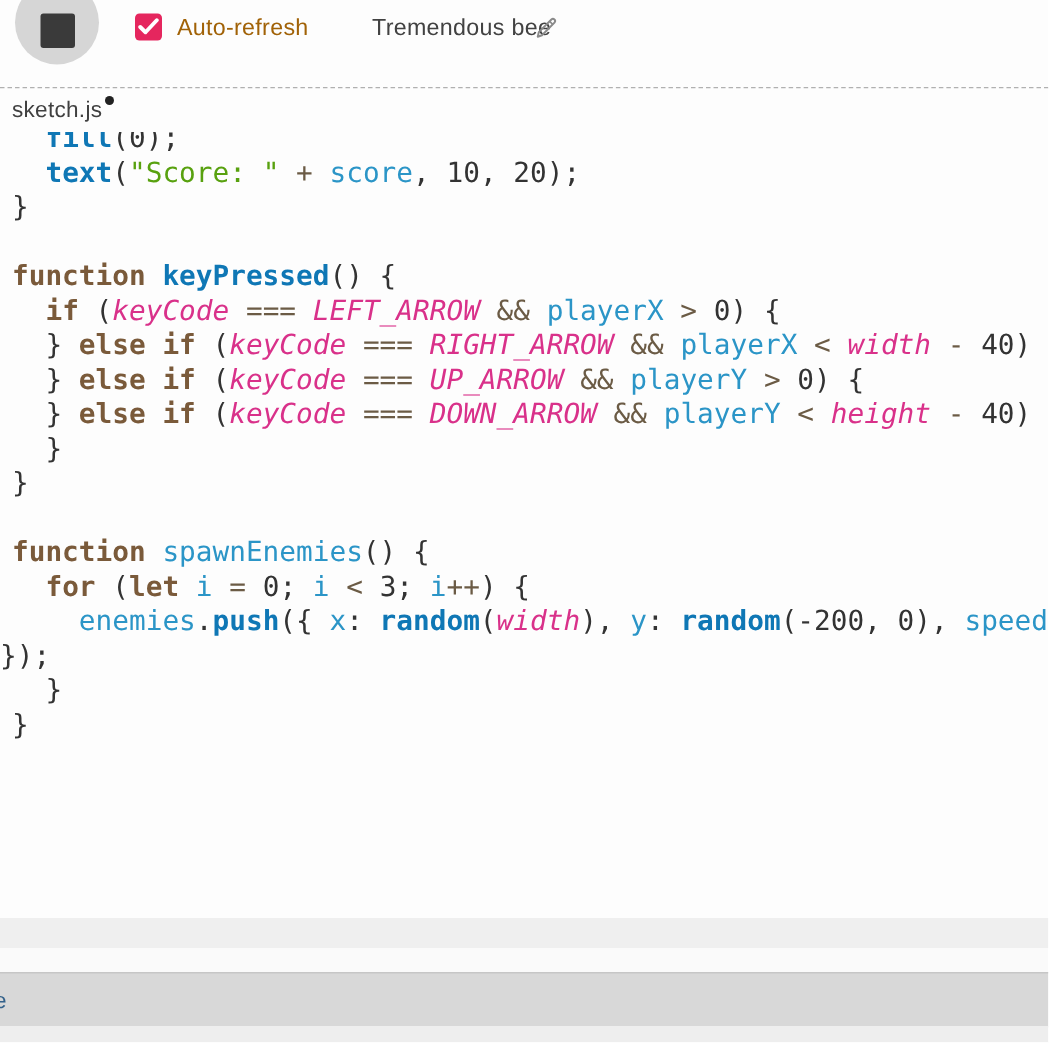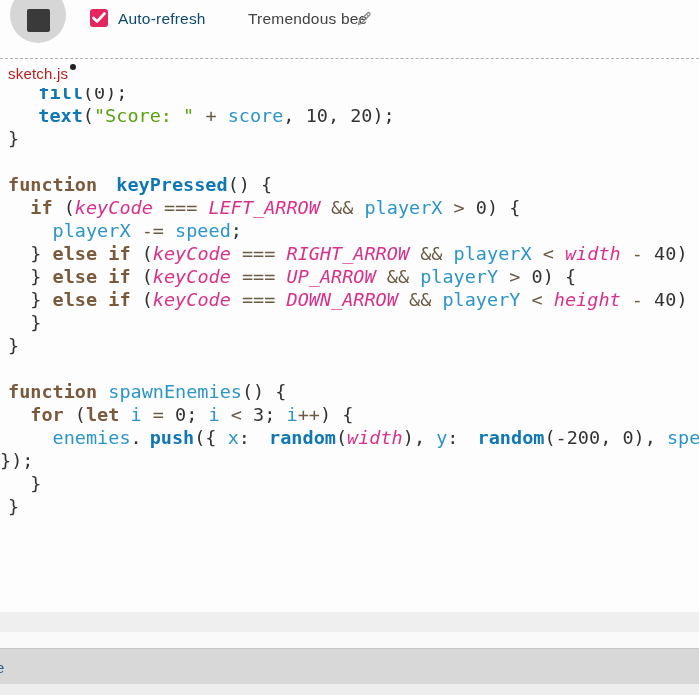--- a/index.html
+++ b/index.html
@@ -9,42 +9,42 @@
   
   .toolbar{position:absolute;left:0;top:0;width:699px;height:58px;background:#fdfdfd;
            border-bottom:1px dashed #b0b0b0;}
   .stop-btn{position:absolute;left:10px;top:-13px;width:56px;height:56px;border-radius:50%;
             background:#d6d6d6;cursor:pointer;}
   .stop-glyph{position:absolute;left:17px;top:22px;width:23px;height:23px;background:#3a3a3a;border-radius:2px;}
   .checkbox{position:absolute;left:90px;top:9px;width:18px;height:18px;border-radius:3px;
             background:var(--accent,#e5265e);cursor:pointer;}
   .checkbox svg{position:absolute;left:2px;top:3px;}
   .toolbar-label{position:absolute;left:118px;top:10px;font-size:15.5px;line-height:18px;
-                 color:#0c4a6e;letter-spacing:.2px;}
+                 color:#a16207;letter-spacing:.2px;}
   .project-title{position:absolute;left:248px;top:10px;font-size:15.5px;line-height:18px;
                  color:#424242;letter-spacing:.2px;}
   .pencil{position:absolute;left:356px;top:10px;width:17px;height:17px;cursor:pointer;}
 
   
   .tabbar{position:absolute;left:0;top:59px;width:699px;height:29px;background:#fdfdfd;}
   .file-tab{position:absolute;left:8px;top:0;height:29px;display:flex;align-items:center;cursor:pointer;}
-  .file-name{font-size:15px;color:#b91c1c;letter-spacing:.2px;}
+  .file-name{font-size:15px;color:#404040;letter-spacing:.2px;}
   .unsaved-dot{display:inline-block;width:6px;height:6px;border-radius:50%;background:#222;
                margin-left:2px;transform:translateY(-7px);}
 
   
   .editor{position:absolute;left:0;top:88px;width:699px;height:524px;overflow:hidden;
           background:#fdfdfd;cursor:text;}
   .code{margin-top:-7px;}
   .code-line{height:23px;line-height:23px;padding-left:8px;white-space:pre;
              font-family:"DejaVu Sans Mono","Liberation Mono",monospace;font-size:18.5px;
              font-variant-ligatures:none;}
   .tok-plain{color:var(--tok-plain,#333);}
   .tok-kw{color:var(--tok-kw,#7a5a3a);font-weight:bold;}
-  .tok-fn{color:var(--tok-fn,#0f77b5);font-weight:bold;margin-left:8px;}
+  .tok-fn{color:var(--tok-fn,#0f77b5);font-weight:bold;}
   .tok-var{color:var(--tok-var,#2b95c7);}
   .tok-p5var{color:var(--tok-p5var,#d9318a);font-style:italic;}
   .tok-str{color:var(--tok-str,#58a10f);}
   .tok-num{color:var(--tok-num,#333);}
   .tok-op{color:var(--tok-op,#6b5b45);}
 
   
   .scroll-strip{position:absolute;left:0;top:612px;width:699px;height:20px;background:#efefef;}
   .console-gap{position:absolute;left:0;top:632px;width:699px;height:16px;background:#fafafa;}
   .console-bar{position:absolute;left:0;top:648px;width:699px;height:36px;background:#d8d8d8;
@@ -82,21 +82,20 @@
   </div>
 
   <div class="editor">
     <div class="code">
         <div class="code-line"><span class="tok-plain">  </span><span class="tok-fn">fill</span><span class="tok-plain">(</span><span class="tok-num">0</span><span class="tok-plain">);</span></div>
         <div class="code-line"><span class="tok-plain">  </span><span class="tok-fn">text</span><span class="tok-plain">(</span><span class="tok-str">"Score: "</span><span class="tok-plain"> </span><span class="tok-op">+</span><span class="tok-plain"> </span><span class="tok-var">score</span><span class="tok-plain">, </span><span class="tok-num">10</span><span class="tok-plain">, </span><span class="tok-num">20</span><span class="tok-plain">);</span></div>
         <div class="code-line"><span class="tok-plain">}</span></div>
         <div class="code-line">&nbsp;</div>
         <div class="code-line"><span class="tok-kw">function</span><span class="tok-plain"> </span><span class="tok-fn">keyPressed</span><span class="tok-plain">() {</span></div>
         <div class="code-line"><span class="tok-plain">  </span><span class="tok-kw">if</span><span class="tok-plain"> (</span><span class="tok-p5var">keyCode</span><span class="tok-plain"> </span><span class="tok-op">===</span><span class="tok-plain"> </span><span class="tok-p5var">LEFT_ARROW</span><span class="tok-plain"> </span><span class="tok-op">&amp;&amp;</span><span class="tok-plain"> </span><span class="tok-var">playerX</span><span class="tok-plain"> </span><span class="tok-op">&gt;</span><span class="tok-plain"> </span><span class="tok-num">0</span><span class="tok-plain">) {</span></div>
-        <div class="code-line"><span class="tok-plain">    </span><span class="tok-var">playerX</span><span class="tok-plain"> </span><span class="tok-op">-=</span><span class="tok-plain"> </span><span class="tok-var">speed</span><span class="tok-plain">;</span></div>
         <div class="code-line"><span class="tok-plain">  } </span><span class="tok-kw">else</span><span class="tok-plain"> </span><span class="tok-kw">if</span><span class="tok-plain"> (</span><span class="tok-p5var">keyCode</span><span class="tok-plain"> </span><span class="tok-op">===</span><span class="tok-plain"> </span><span class="tok-p5var">RIGHT_ARROW</span><span class="tok-plain"> </span><span class="tok-op">&amp;&amp;</span><span class="tok-plain"> </span><span class="tok-var">playerX</span><span class="tok-plain"> </span><span class="tok-op">&lt;</span><span class="tok-plain"> </span><span class="tok-p5var">width</span><span class="tok-plain"> </span><span class="tok-op">-</span><span class="tok-plain"> </span><span class="tok-num">40</span><span class="tok-plain">) {</span></div>
         <div class="code-line"><span class="tok-plain">  } </span><span class="tok-kw">else</span><span class="tok-plain"> </span><span class="tok-kw">if</span><span class="tok-plain"> (</span><span class="tok-p5var">keyCode</span><span class="tok-plain"> </span><span class="tok-op">===</span><span class="tok-plain"> </span><span class="tok-p5var">UP_ARROW</span><span class="tok-plain"> </span><span class="tok-op">&amp;&amp;</span><span class="tok-plain"> </span><span class="tok-var">playerY</span><span class="tok-plain"> </span><span class="tok-op">&gt;</span><span class="tok-plain"> </span><span class="tok-num">0</span><span class="tok-plain">) {</span></div>
         <div class="code-line"><span class="tok-plain">  } </span><span class="tok-kw">else</span><span class="tok-plain"> </span><span class="tok-kw">if</span><span class="tok-plain"> (</span><span class="tok-p5var">keyCode</span><span class="tok-plain"> </span><span class="tok-op">===</span><span class="tok-plain"> </span><span class="tok-p5var">DOWN_ARROW</span><span class="tok-plain"> </span><span class="tok-op">&amp;&amp;</span><span class="tok-plain"> </span><span class="tok-var">playerY</span><span class="tok-plain"> </span><span class="tok-op">&lt;</span><span class="tok-plain"> </span><span class="tok-p5var">height</span><span class="tok-plain"> </span><span class="tok-op">-</span><span class="tok-plain"> </span><span class="tok-num">40</span><span class="tok-plain">) {</span></div>
         <div class="code-line"><span class="tok-plain">  }</span></div>
         <div class="code-line"><span class="tok-plain">}</span></div>
         <div class="code-line">&nbsp;</div>
         <div class="code-line"><span class="tok-kw">function</span><span class="tok-plain"> </span><span class="tok-var">spawnEnemies</span><span class="tok-plain">() {</span></div>
         <div class="code-line"><span class="tok-plain">  </span><span class="tok-kw">for</span><span class="tok-plain"> (</span><span class="tok-kw">let</span><span class="tok-plain"> </span><span class="tok-var">i</span><span class="tok-plain"> </span><span class="tok-op">=</span><span class="tok-plain"> </span><span class="tok-num">0</span><span class="tok-plain">; </span><span class="tok-var">i</span><span class="tok-plain"> </span><span class="tok-op">&lt;</span><span class="tok-plain"> </span><span class="tok-num">3</span><span class="tok-plain">; </span><span class="tok-var">i</span><span class="tok-op">++</span><span class="tok-plain">) {</span></div>
         <div class="code-line"><span class="tok-plain">    </span><span class="tok-var">enemies</span><span class="tok-plain">.</span><span class="tok-fn">push</span><span class="tok-plain">({ </span><span class="tok-var">x</span><span class="tok-plain">: </span><span class="tok-fn">random</span><span class="tok-plain">(</span><span class="tok-p5var">width</span><span class="tok-plain">), </span><span class="tok-var">y</span><span class="tok-plain">: </span><span class="tok-fn">random</span><span class="tok-plain">(</span><span class="tok-num">-200</span><span class="tok-plain">, </span><span class="tok-num">0</span><span class="tok-plain">), </span><span class="tok-var">speed</span></div>
         <div class="code-line" style="margin-left: -8px;"><span class="tok-plain">});</span></div>

